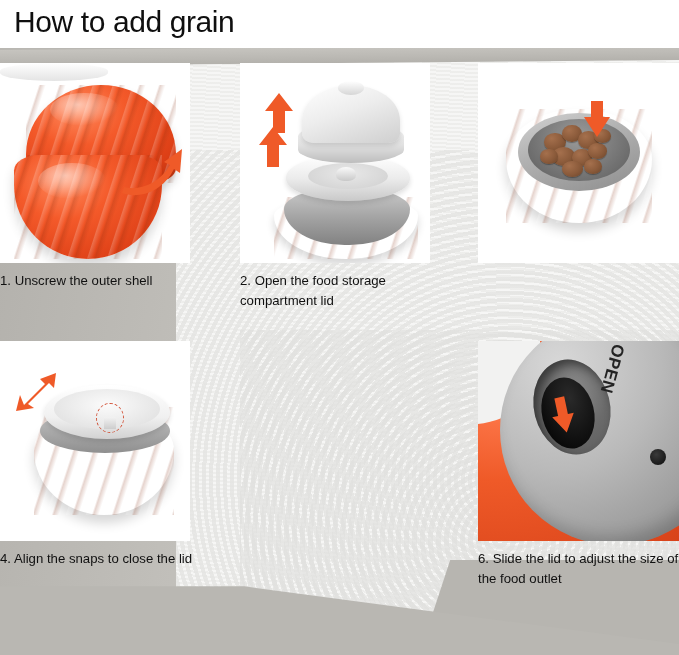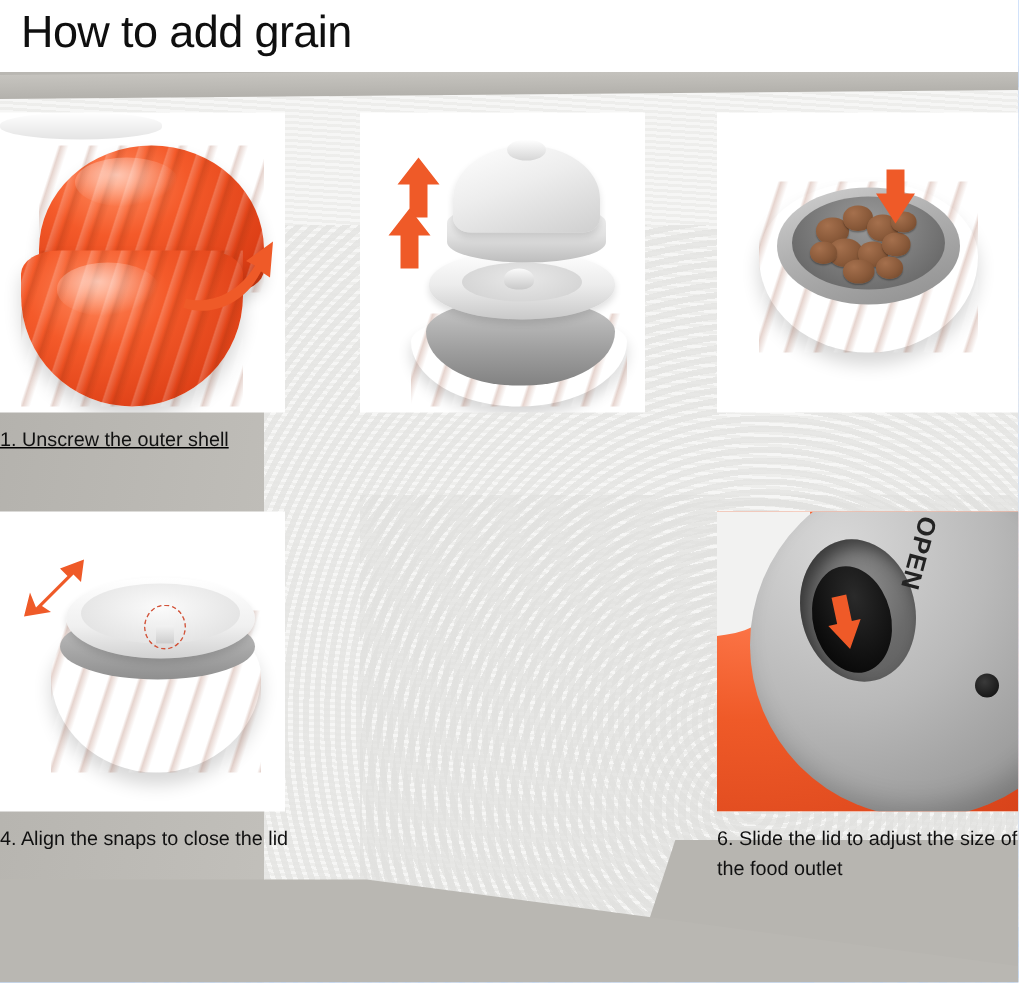--- a/index.html
+++ b/index.html
@@ -4,21 +4,21 @@
 <title>How to add grain</title>
 <style>
   * { box-sizing: border-box; margin: 0; padding: 0; }
   html, body {
     width: 679px; height: 655px;
     overflow: hidden;
     background: #ffffff;
     font-family: "Liberation Sans", "DejaVu Sans", sans-serif;
   }
 
-  #page { position: relative; width: 679px; height: 655px; background: #3b82f6; overflow: hidden; }
+  #page { position: relative; width: 679px; height: 655px; background: #c2410c; overflow: hidden; }
 
   
   .bg-root { position: absolute; inset: 0; z-index: 0; }
 
   .bg-floor {
     position: absolute; left: 0; top: 48px; width: 679px; height: 607px;
     background: #b9b7b2;
   }
   
   .bg-mat {
@@ -80,21 +80,21 @@
     letter-spacing: -.4px; line-height: 40px;
     font-family: "Liberation Sans", "DejaVu Sans", sans-serif;
   }
 
   
   .grid { position: absolute; left: 0; top: 63px; width: 679px; height: 560px; z-index: 3; }
   .cell { position: absolute; }
   .cell.c0 { left: 0px;   }
   .cell.c1 { left: 240px; }
   .cell.c2 { left: 478px; }
-  .cell.r0 { top: 12px; text-decoration: underline;    }
+  .cell.r0 { top: 0px;    }
   .cell.r1 { top: 278px;  }
   .photo {
     position: relative; width: 190px; height: 200px; background: #ffffff;
     overflow: hidden;
   }
   .cell.c2 .photo { width: 201px; }
   .caption {
     margin-top: 8px; width: 196px;
     font-size: 13.2px; color: #111; line-height: 20px;
     font-family: "Liberation Sans", "DejaVu Sans", sans-serif;
@@ -364,20 +364,21 @@
           <div class="ex-cap"></div>
           <div class="ex-knob"></div>
           <svg class="arrow-svg" style="left:22px; top:28px; width:34px; height:44px;" viewBox="0 0 34 44">
             <path class="ar" d="M17 2 L31 20 L23 20 L23 42 L11 42 L11 20 L3 20 Z"></path>
           </svg>
           <svg class="arrow-svg" style="left:16px; top:62px; width:34px; height:44px;" viewBox="0 0 34 44">
             <path class="ar" d="M17 2 L31 20 L23 20 L23 42 L11 42 L11 20 L3 20 Z"></path>
           </svg>
         </div>
       </div>
+      <div class="caption">2. Open the food storage compartment lid</div>
     </div>
 
     <div class="cell c2 r0">
       <div class="photo">
         <div class="p-bowl">
           <div class="bw-orange">
             <div class="ribs"></div>
             <div class="gloss"></div>
           </div>
           <div class="bw-gray"></div>

